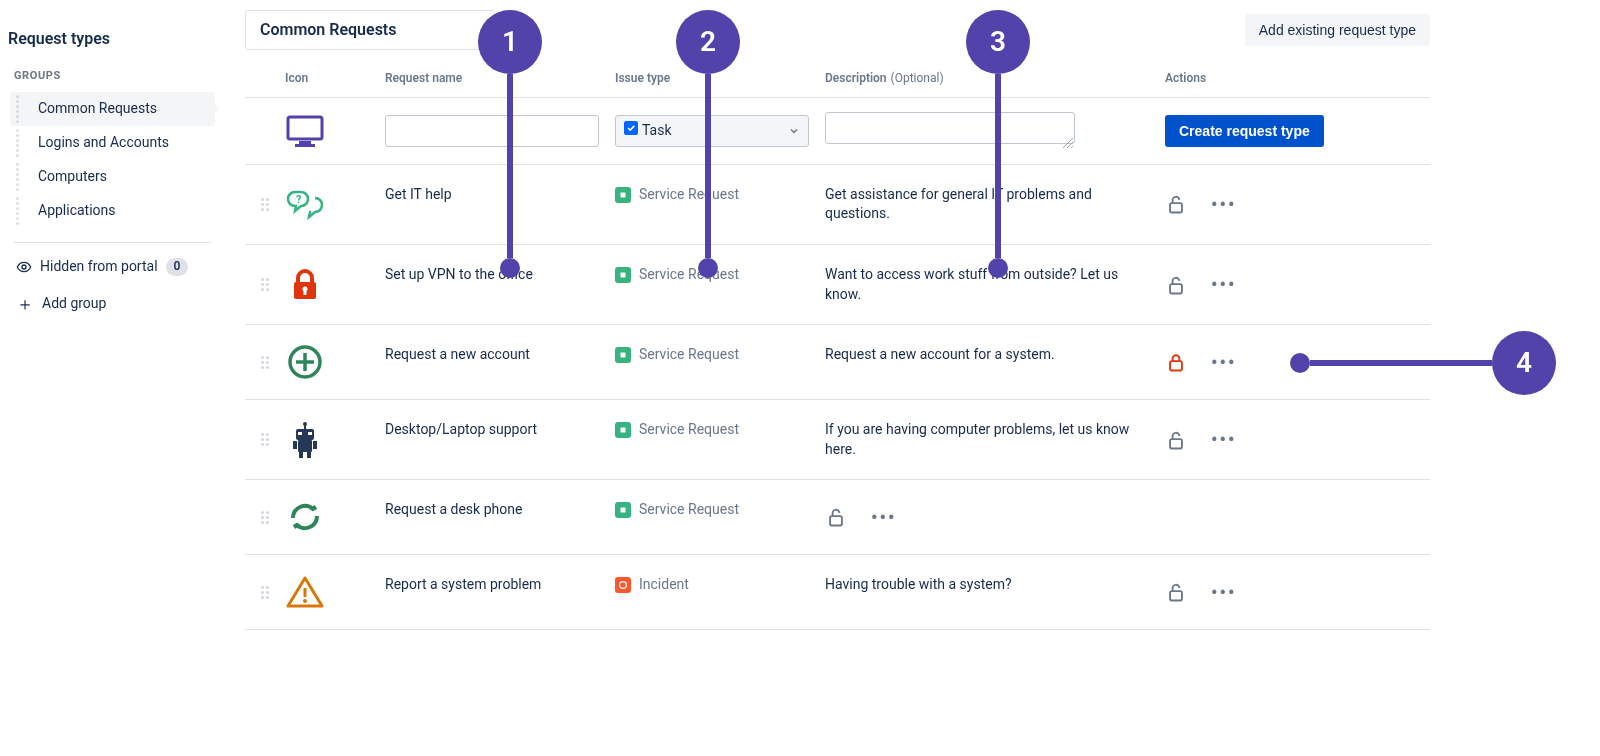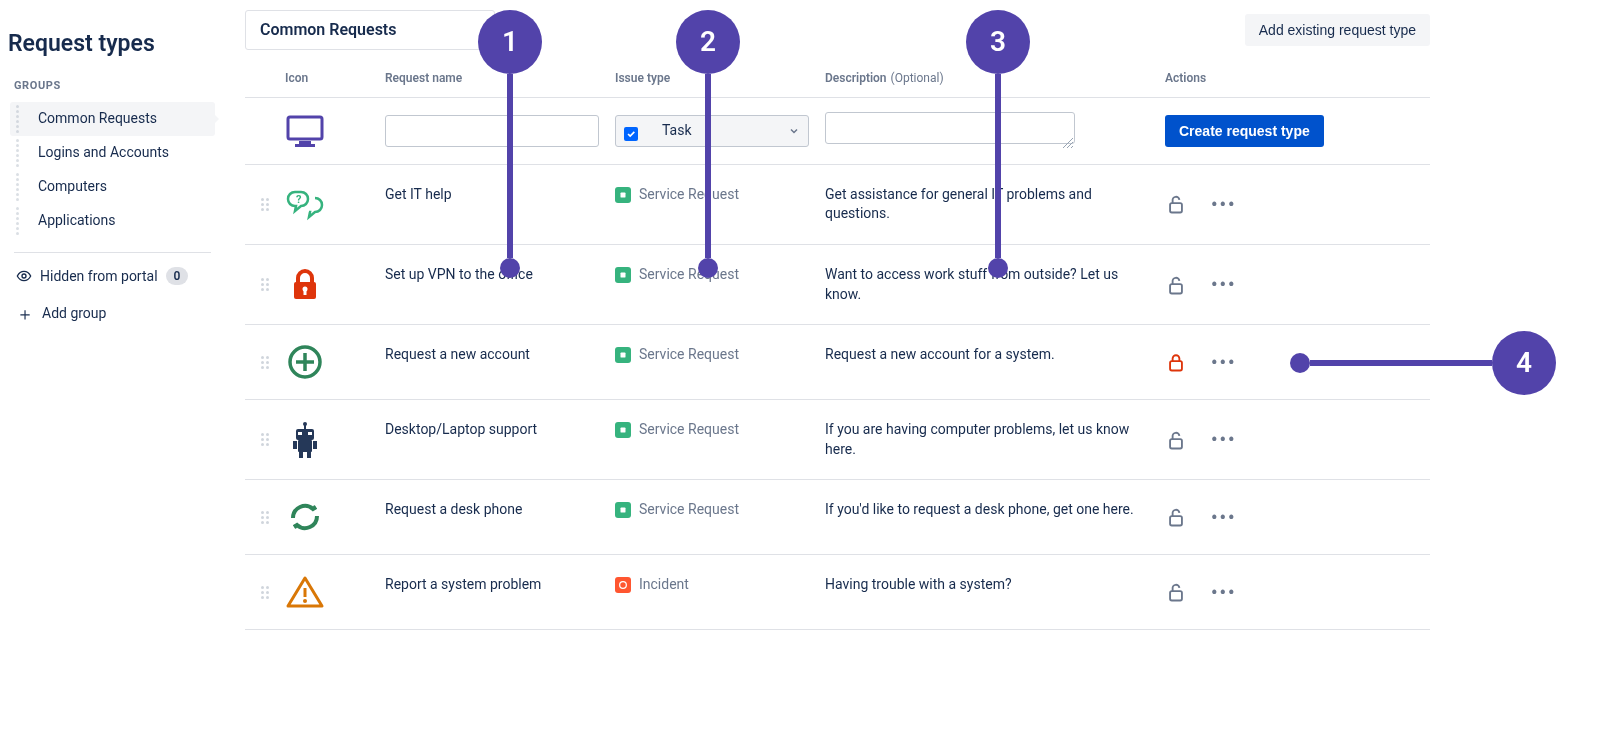--- a/index.html
+++ b/index.html
@@ -12,21 +12,21 @@
     --green:#36B37E;
     --green2:#2f855a;
     --red:#DE350B;
     --amber:#D97706;
   }
   *{box-sizing:border-box}
   body{margin:0;font-family:-apple-system,BlinkMacSystemFont,"Segoe UI",Roboto,Helvetica,Arial,sans-serif;color:var(--text);font-size:14px;line-height:1.4;background:#fff;position:relative;width:1600px;height:756px;overflow:hidden}
   .layout{display:flex;height:100%}
   .sidebar{width:225px;flex:0 0 225px;padding:16px 10px 16px 10px}
   .main{flex:1;padding:0 0 0 20px;position:relative}
-  .page-title{font-size:23px;font-weight:600;margin:12px 0 18px -2px}
+  .page-title{font-size:16px;font-weight:600;margin:12px 0 18px -2px}
   .groups-label{font-size:11px;font-weight:700;letter-spacing:.6px;color:var(--muted);margin:4px 0 8px 4px}
   .group-list{list-style:none;margin:0;padding:0}
   .group-item{display:flex;align-items:center;height:34px;padding:0 10px 0 6px;border-radius:3px;margin:0 0 0 0;cursor:pointer;position:relative}
   .group-item .grip{width:12px;display:flex;flex-direction:column;gap:2px;margin-right:10px;opacity:.35}
   .grip i{display:block;width:3px;height:3px;background:#98A4B3;border-radius:50%}
   .grip{display:grid;grid-template-columns:3px 3px;grid-auto-rows:3px;gap:2px}
   .group-item.active{background:var(--bg-subtle)}
   .group-item.active::after{content:"";position:absolute;right:-12px;top:50%;transform:translateY(-50%);border:8px solid transparent;border-left-color:var(--bg-subtle)}
   .group-item .label{white-space:nowrap;overflow:hidden;text-overflow:ellipsis;color:var(--text)}
   .hr{height:1px;background:var(--border);margin:14px 4px}
@@ -59,21 +59,21 @@
   .it-badge{width:16px;height:16px;border-radius:3px;display:inline-flex;align-items:center;justify-content:center;font-size:10px;color:#fff}
   .it-green{background:#36B37E}
   .it-red{background:#FF5630}
   .actions{display:flex;align-items:center;gap:24px;align-self:center}
   .lock{color:var(--muted)}
   .lock.red{color:var(--red)}
   .dots{letter-spacing:2px;font-weight:700;color:var(--muted);font-size:18px}
   
   .input{height:32px;border:1px solid #c1c7d0;border-radius:3px;width:100%;padding:4px 8px;font:inherit;background:#fff}
   .select{height:32px;border:1px solid #c1c7d0;background:var(--bg-subtle);border-radius:3px;width:100%;display:flex;align-items:center;justify-content:space-between;padding:0 8px}
-  .select .left{display:flex;align-items:flex-end;gap:24px}
+  .select .left{display:flex;align-items:flex-start;gap:4px}
   .check{width:14px;height:14px;background:#0065ff;border-radius:2px;display:inline-flex;align-items:center;justify-content:center}
   .textarea{width:100%;height:32px;border:1px solid #c1c7d0;border-radius:3px;resize:none;padding:4px 8px;font:inherit}
   .textarea-wrap{position:relative;width:250px}
   .resize-handle{position:absolute;right:2px;bottom:2px;pointer-events:none}
   
   .anno{position:absolute;pointer-events:none}
   .anno .circle{width:64px;height:64px;border-radius:50%;background:var(--purple);color:#fff;display:flex;align-items:center;justify-content:center;font-size:28px;font-weight:600}
   .anno .stem{width:6px;background:var(--purple);margin:0 auto}
   .anno .dot{width:20px;height:20px;border-radius:50%;background:var(--purple);margin:0 auto}
   .anno-h{display:flex;align-items:center}
@@ -408,21 +408,20 @@
             </div>
     <div class="cell name">Request a desk phone</div>
     <div class="cell issue-type">
               <span class="it-badge it-green">
                 <svg width="10" height="10" viewBox="0 0 24 24" fill="#fff">
                   <rect x="6" y="6" width="12" height="12" rx="2"></rect>
                 </svg>
               </span>
               <span>Service Request</span>
             </div>
-    <div class="cell desc">If you'd like to request a desk phone, get one here.</div>
     <div class="cell actions">
       <span class="lock ">
                 <svg width="22" height="24" viewBox="0 0 26 26">
                   <path d="M9 12V9a4 4 0 018-1" fill="none" stroke="#6B778C" stroke-width="2.2"></path>
                   <rect x="6" y="12" width="14" height="11" rx="2" fill="none" stroke="#6B778C" stroke-width="2.2"></rect>
                 </svg>
               </span>
       <span class="dots">•••</span>
     </div>
           </div>

